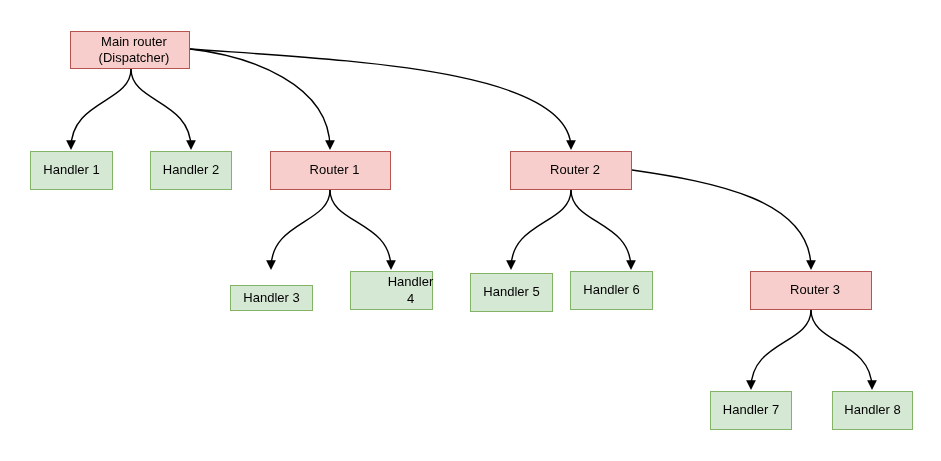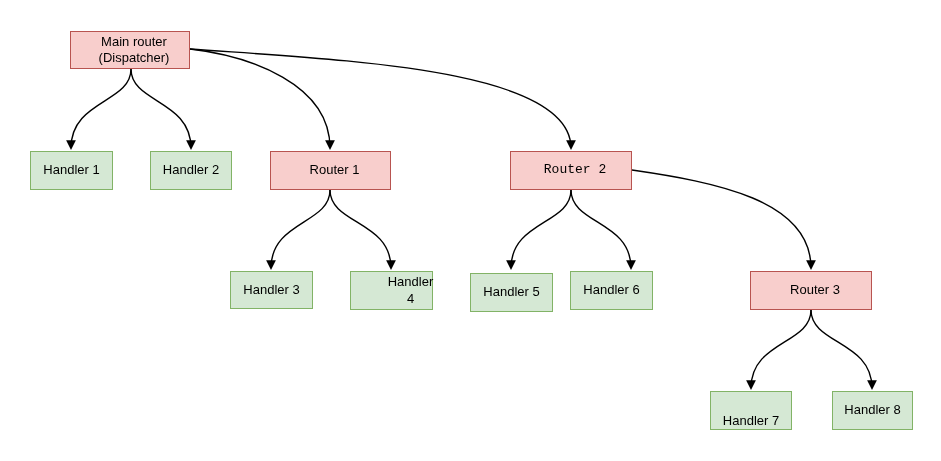--- a/index.html
+++ b/index.html
@@ -80,45 +80,45 @@
   </div>
 
   <div class="node handler" style="left:150px; top:151px; width:82px; height:39px;">
     <span>Handler 2</span>
   </div>
 
   <div class="node router" style="left:270px; top:151px; width:121px; height:39px;text-align:right;">
     <span>Router 1</span>
   </div>
 
-  <div class="node router" style="left:510px; top:151px; width:122px; height:39px;font-family:Liberation Mono, monospace;">
+  <div class="node router" style="left:510px; top:151px; width:122px; height:39px;">
     <span>Router 2</span>
   </div>
 
-  <div class="node handler" style="left:230px; top:271px; width:83px; height:38px;">
+  <div class="node handler" style="left:230px; top:285px; width:83px; height:26px;">
     <span>Handler 3</span>
   </div>
 
   <div class="node handler" style="left:350px; top:271px; width:83px; height:39px;padding-left:38px;">
     <span>Handler 4</span>
   </div>
 
   <div class="node handler" style="left:470px; top:273px; width:83px; height:39px;">
     <span>Handler 5</span>
   </div>
 
   <div class="node handler" style="left:570px; top:271px; width:83px; height:39px;align-items:center;">
     <span>Handler 6</span>
   </div>
 
   <div class="node router" style="left:750px; top:271px; width:122px; height:39px;">
     <span>Router 3</span>
   </div>
 
-  <div class="node handler" style="left:710px; top:391px; width:82px; height:39px;align-items:flex-end;">
+  <div class="node handler" style="left:710px; top:391px; width:82px; height:39px;">
     <span>Handler 7</span>
   </div>
 
   <div class="node handler" style="left:832px; top:391px; width:81px; height:39px;text-align:center;">
     <span>Handler 8</span>
   </div>
 
 </div>
 
 </body></html>

